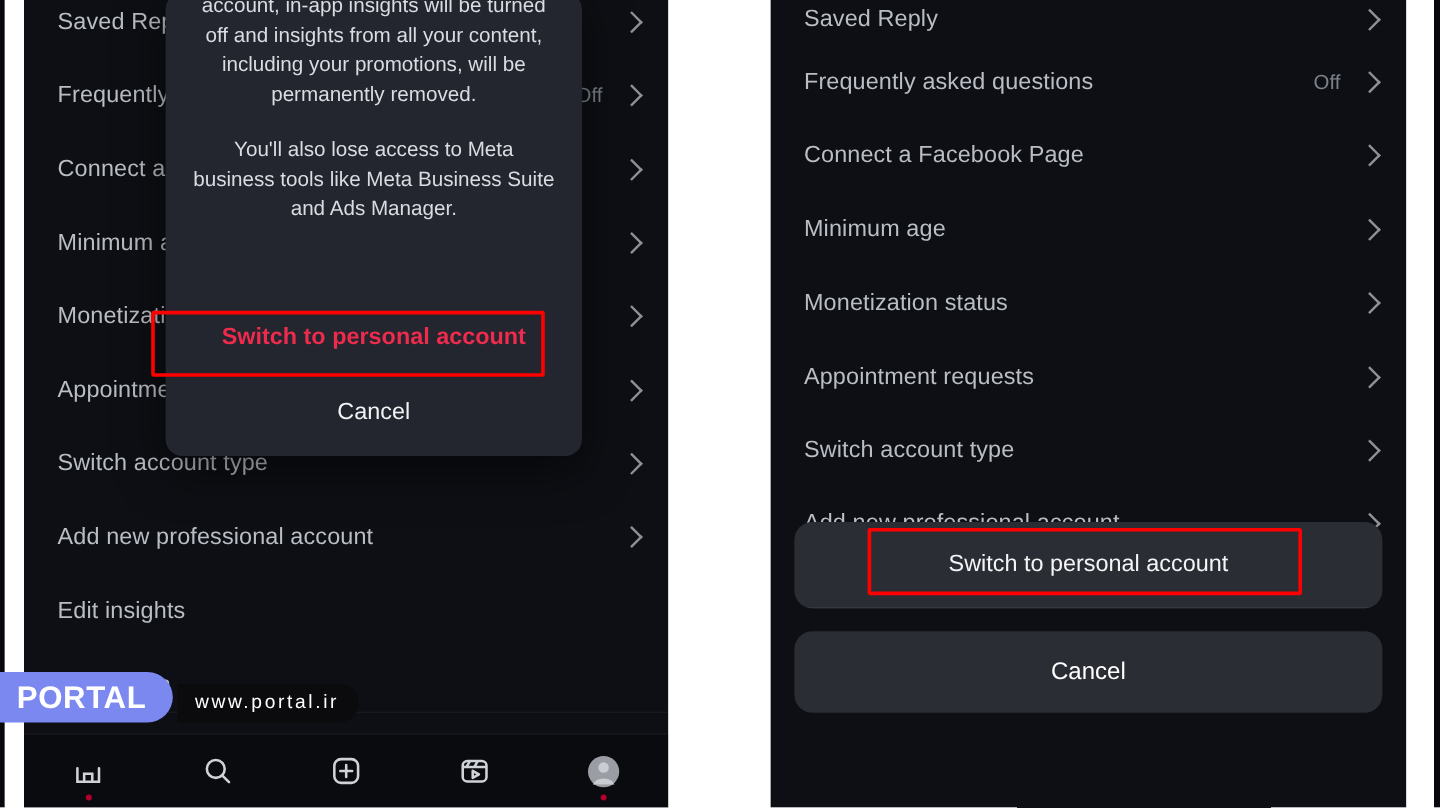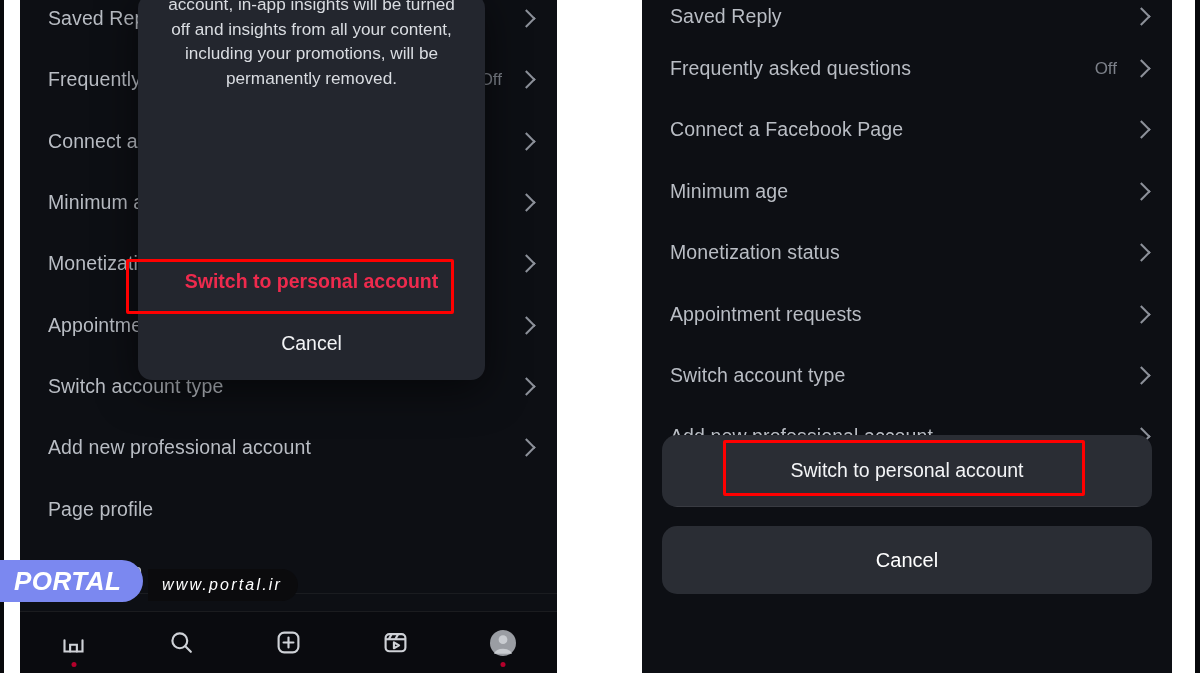--- a/index.html
+++ b/index.html
@@ -122,21 +122,21 @@
   }
   .tab{ position:relative; width:58px; height:46px;
         display:flex; align-items:center; justify-content:center; }
   .tab .dot{
     position:absolute; bottom:-1px; left:50%; transform:translateX(-50%);
     width:5px; height:5px; border-radius:50%; background:#b3002b;
   }
   .ico{ stroke:#cfd2d7; fill:none; stroke-width:1.9; }
 
   
-  #watermark{ position:absolute; left:0; top:560px; z-index:70;font-style:italic; }
+  #watermark{ position:absolute; left:0; top:560px; z-index:70; }
   #wm-pill{
     display:inline-flex; align-items:center;
     background:#7b88f0; color:#ffffff;
     height:42px; padding:0 22px 0 14px;
     border-radius:0 21px 21px 0;
     font-size:26px; font-weight:bold; letter-spacing:.5px;
   }
   #wm-url{
     display:inline-flex; align-items:center;
     background:#0b0b0d; color:#ffffff;
@@ -195,34 +195,35 @@
           <span class="label">Switch account type</span>
           <span class="spacer"></span>
           <span class="chev"></span>
         </div>
         <div class="row" style="top: 417px;">
           <span class="label">Add new professional account</span>
           <span class="spacer"></span>
           <span class="chev"></span>
         </div>
         <div class="row nochev" style="top: 479px;">
-          <span class="label">Page profile</span>
+          <span class="label">Edit insights</span>
           <span class="spacer"></span>
         </div>
         <div class="row nochev" style="top: 541px;">
           <span class="label">verification</span>
           <span class="spacer"></span>
         </div>
       </div>
 
     <div class="hairline" style="top:593px;"></div>
 
     <div id="alert-dialog">
       <div class="body">
         <div class="para p0">account, in-app insights will be turned off and insights from all your content, including your promotions, will be permanently removed.</div>
+        <div class="para p1">You'll also lose access to Meta business tools like Meta Business Suite and Ads Manager.</div>
       </div>
       <div class="alert-actions">
         <div class="alert-btn" id="alert-switch-personal">Switch to personal account</div>
         <div class="alert-btn" id="alert-cancel">Cancel</div>
       </div>
     </div>
 
     <div id="tabbar">
       <div class="tab">
         <svg width="27" height="27" viewBox="0 0 24 24">

